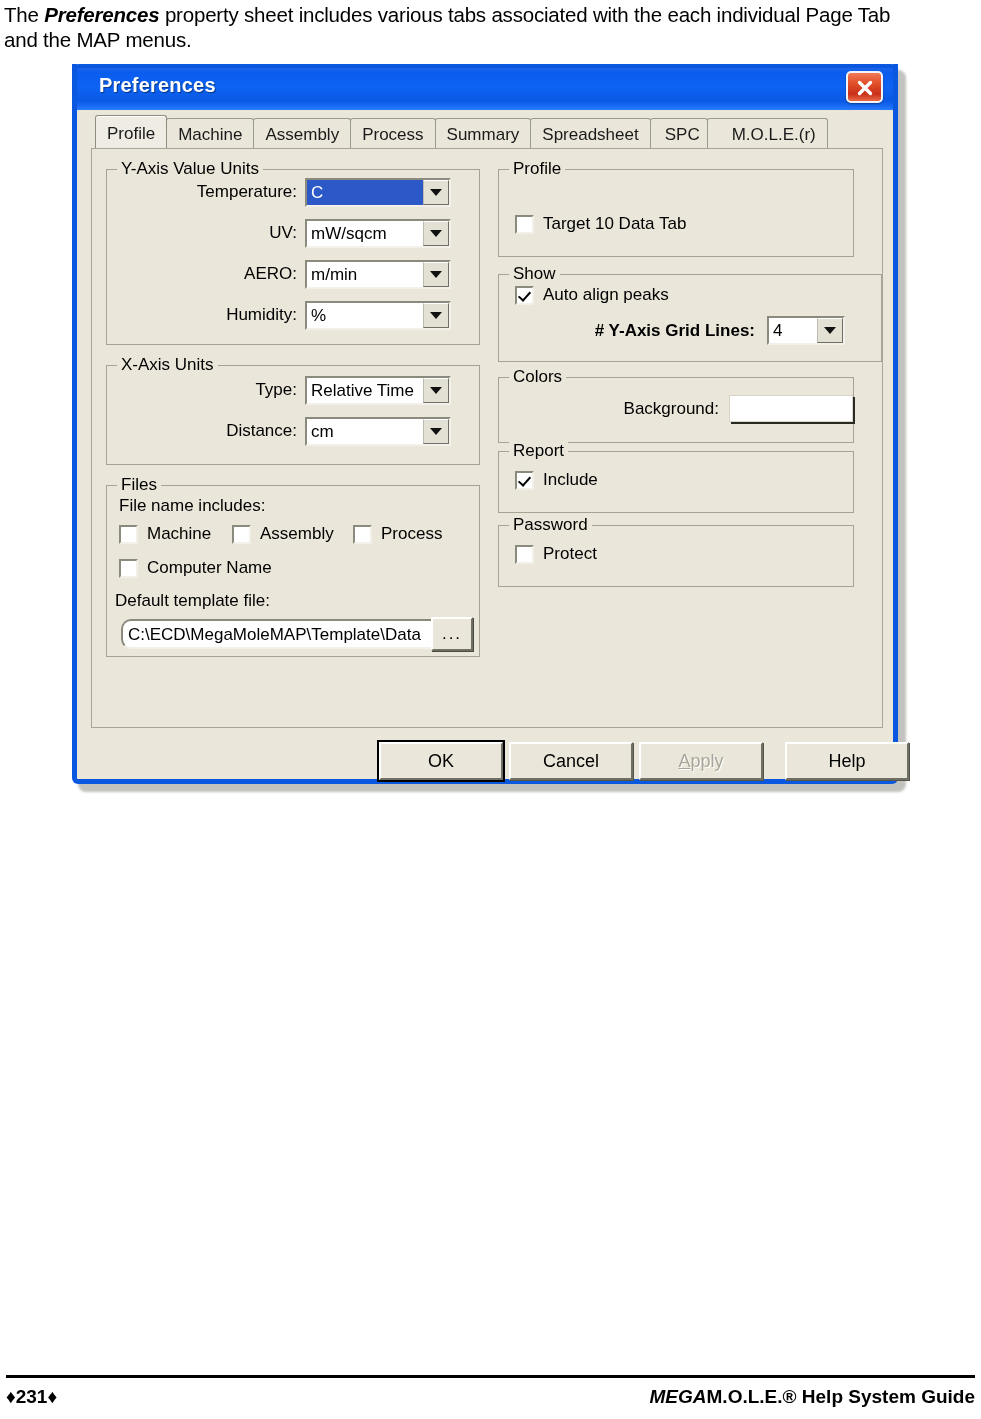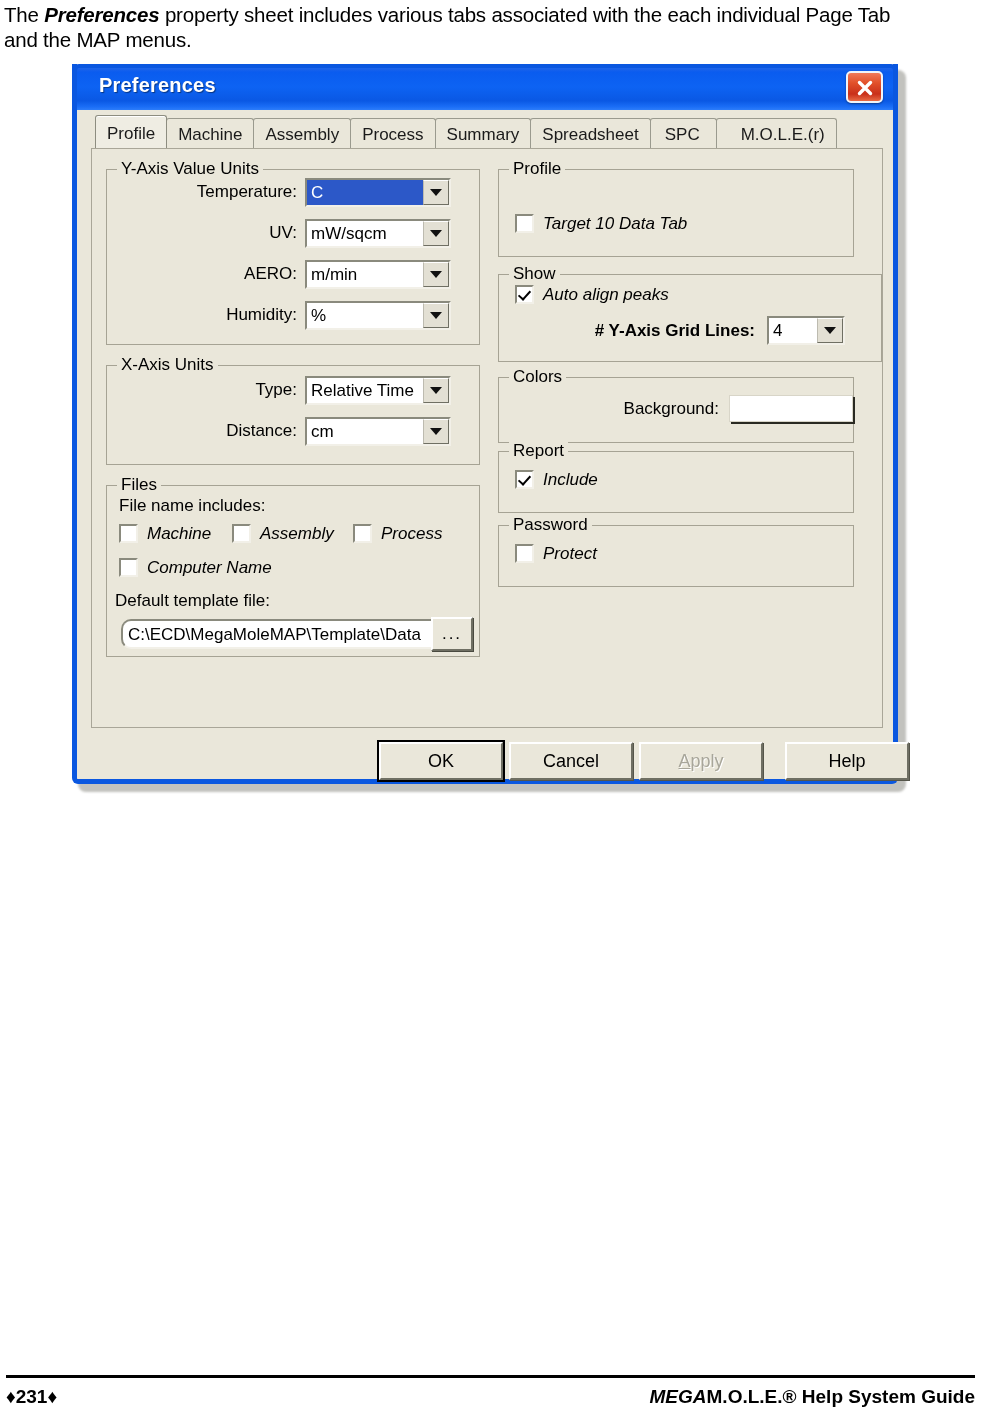--- a/index.html
+++ b/index.html
@@ -191,24 +191,23 @@
     padding: 2px 0 0 5px;
     line-height: 24px;
     overflow: hidden;
     white-space: nowrap;
   }
 
   
   .cbrow {
     position: absolute;
     display: flex;
-    align-items: flex-start;
-    cursor: pointer;
-    white-space: nowrap;
-    font-style: italic;
+    align-items: center;
+    cursor: pointer;
+    white-space: nowrap;
   }
   .cbox {
     width: 19px; height: 19px;
     background: #ffffff;
     border: 2px solid;
     border-color: #8a8a7d #f2f0e8 #f2f0e8 #8a8a7d;
     flex: 0 0 19px;
     position: relative;
   }
   .cbox.checked::after {
@@ -294,21 +293,21 @@
 
 <div class="dialog">
 
   <div class="tabstrip">
     <div class="tab active"><span>Profile</span></div>
     <div class="tab"><span>Machine</span></div>
     <div class="tab"><span>Assembly</span></div>
     <div class="tab"><span>Process</span></div>
     <div class="tab"><span>Summary</span></div>
     <div class="tab"><span>Spreadsheet</span></div>
-    <div class="tab" style="padding-left:14px;padding-right:16px;"><span>SPC</span></div>
+    <div class="tab" style="padding-left:14px;padding-right:7px;"><span>SPC</span></div>
     <div class="tab" style="padding-left:24px;"><span>M.O.L.E.(r)</span></div>
     <div class="tab" style="padding-right:24px;"><span>Misc</span></div>
   </div>
 
   <div class="panel">
 
     <div class="group" style="left:14px; top:20px; width:374px; height:176px;">
       <span class="legend">Y-Axis Value Units</span>
 
       <div class="lbl right" style="left:10px; top:12px; width:180px;">Temperature:</div>

